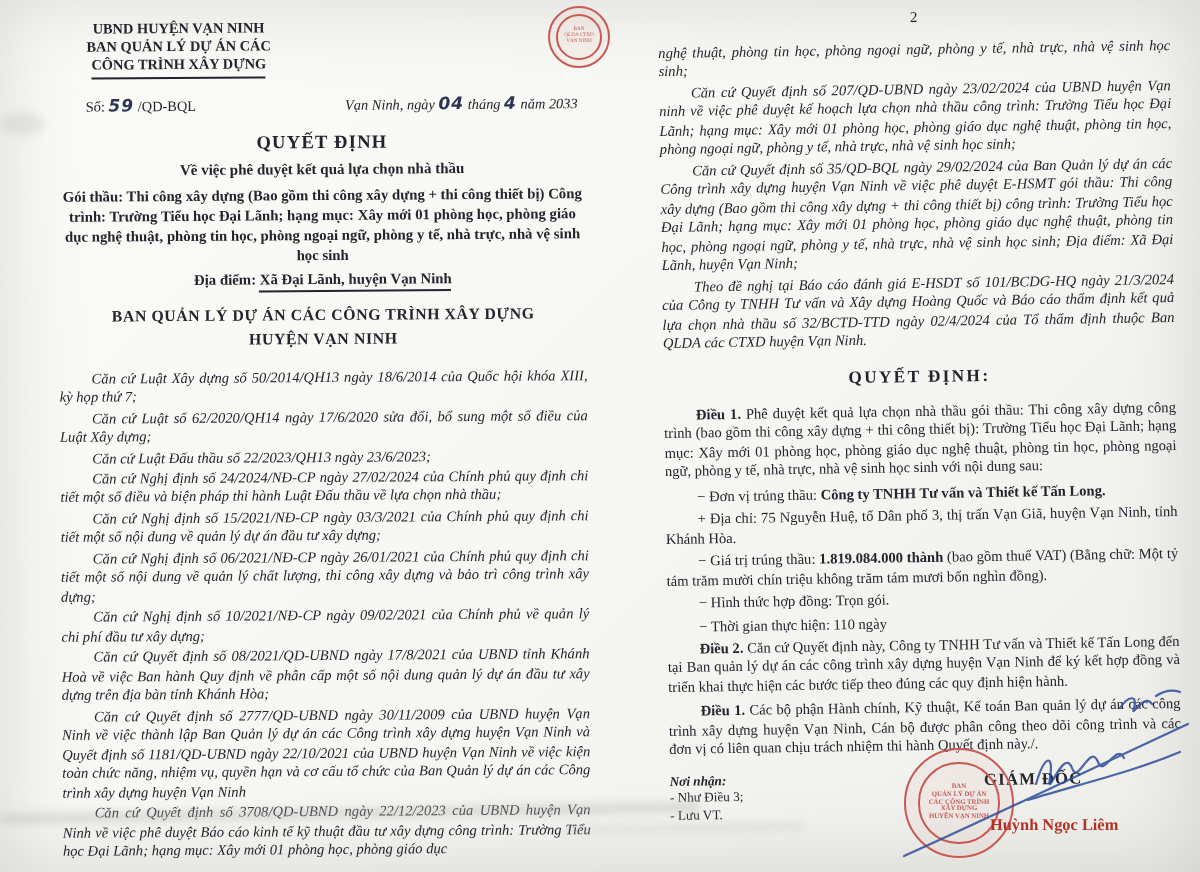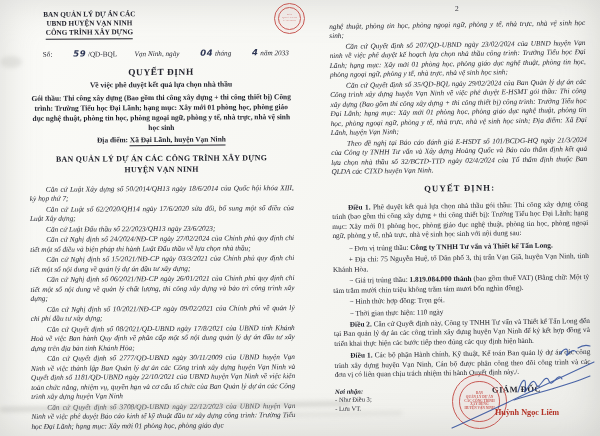--- a/index.html
+++ b/index.html
@@ -14,21 +14,21 @@
   .hdr-row{display:flex;justify-content:space-between;margin-bottom:9px;}
   .hdr-left{width:46%;text-align:center;font-weight:bold;font-size:7.2px;line-height:1.25;}
   .hdr-right{width:54%;text-align:center;font-weight:bold;line-height:1.3;}
   .hdr-right .nation{font-size:7.5px;}
   .hdr-right .motto{font-size:7.1px;display:inline-block;border-bottom:1px solid #23242e;padding-bottom:1px;}
   .hdr-left .org2{display:inline-block;border-bottom:1px solid #23242e;padding-bottom:1px;text-align:right;}
 
   .numdate{display:flex;justify-content:space-between;margin-bottom:7px;font-size:7.2px;}
   .docnum{padding-left:14px;}
   .dateline{font-style:italic;padding-right:4px;}
-  .hand{font-family:"DejaVu Sans",sans-serif;color:#2c3554;font-size:8.5px;font-style:italic;font-weight:bold;letter-spacing:.5px;margin-left:19px;}
+  .hand{font-family:"DejaVu Sans",sans-serif;color:#2c3554;font-size:8.5px;font-style:italic;font-weight:bold;letter-spacing:.5px;}
 
   .title{text-align:center;font-weight:bold;font-size:9.3px;letter-spacing:.6px;margin:2px 0 2px;}
   .subtitle{text-align:center;font-weight:bold;font-size:7.5px;margin-bottom:3px;}
   .subject{text-align:center;font-weight:bold;font-size:7.4px;margin:0 2px 2px;line-height:1.35;}
   .location{text-align:center;font-weight:bold;font-size:7.4px;margin-bottom:8px;}
   .location .uline{border-bottom:1px solid #23242e;padding-bottom:1px;margin-top:28px;}
   .authority{text-align:center;font-weight:bold;font-size:7.9px;line-height:1.4;letter-spacing:.3px;margin-bottom:9px;}
 
   .recital,.para{font-style:italic;text-align:justify;text-indent:16px;margin:0 0 1px 0;}
   .cont{text-indent:0;}
@@ -62,22 +62,22 @@
   .smudge3{left:282px;top:412px;width:120px;height:4px;opacity:.25;transform:rotate(-1deg);}
 </style>
 </head>
 <body>
 
 <div class="scan">
 
   <div class="page page-left">
     <div class="hdr-row">
       <div class="hdr-left">
+        <div>UBND HUYỆN VẠN NINH</div>
         <div>BAN QUẢN LÝ DỰ ÁN CÁC</div>
-        <div>UBND HUYỆN VẠN NINH</div>
         <div><span class="org2">CÔNG TRÌNH XÂY DỰNG</span></div>
       </div>
     </div>
 
     <div class="numdate">
       <div class="docnum"><span>Số: </span><span class="hand">59</span><span> /QD-BQL</span></div>
       <div class="dateline"><span>Vạn Ninh, ngày </span><span class="hand">04</span><span> tháng </span><span class="hand">4</span><span> năm 2033</span></div>
     </div>
 
     <div class="title">QUYẾT ĐỊNH</div>

